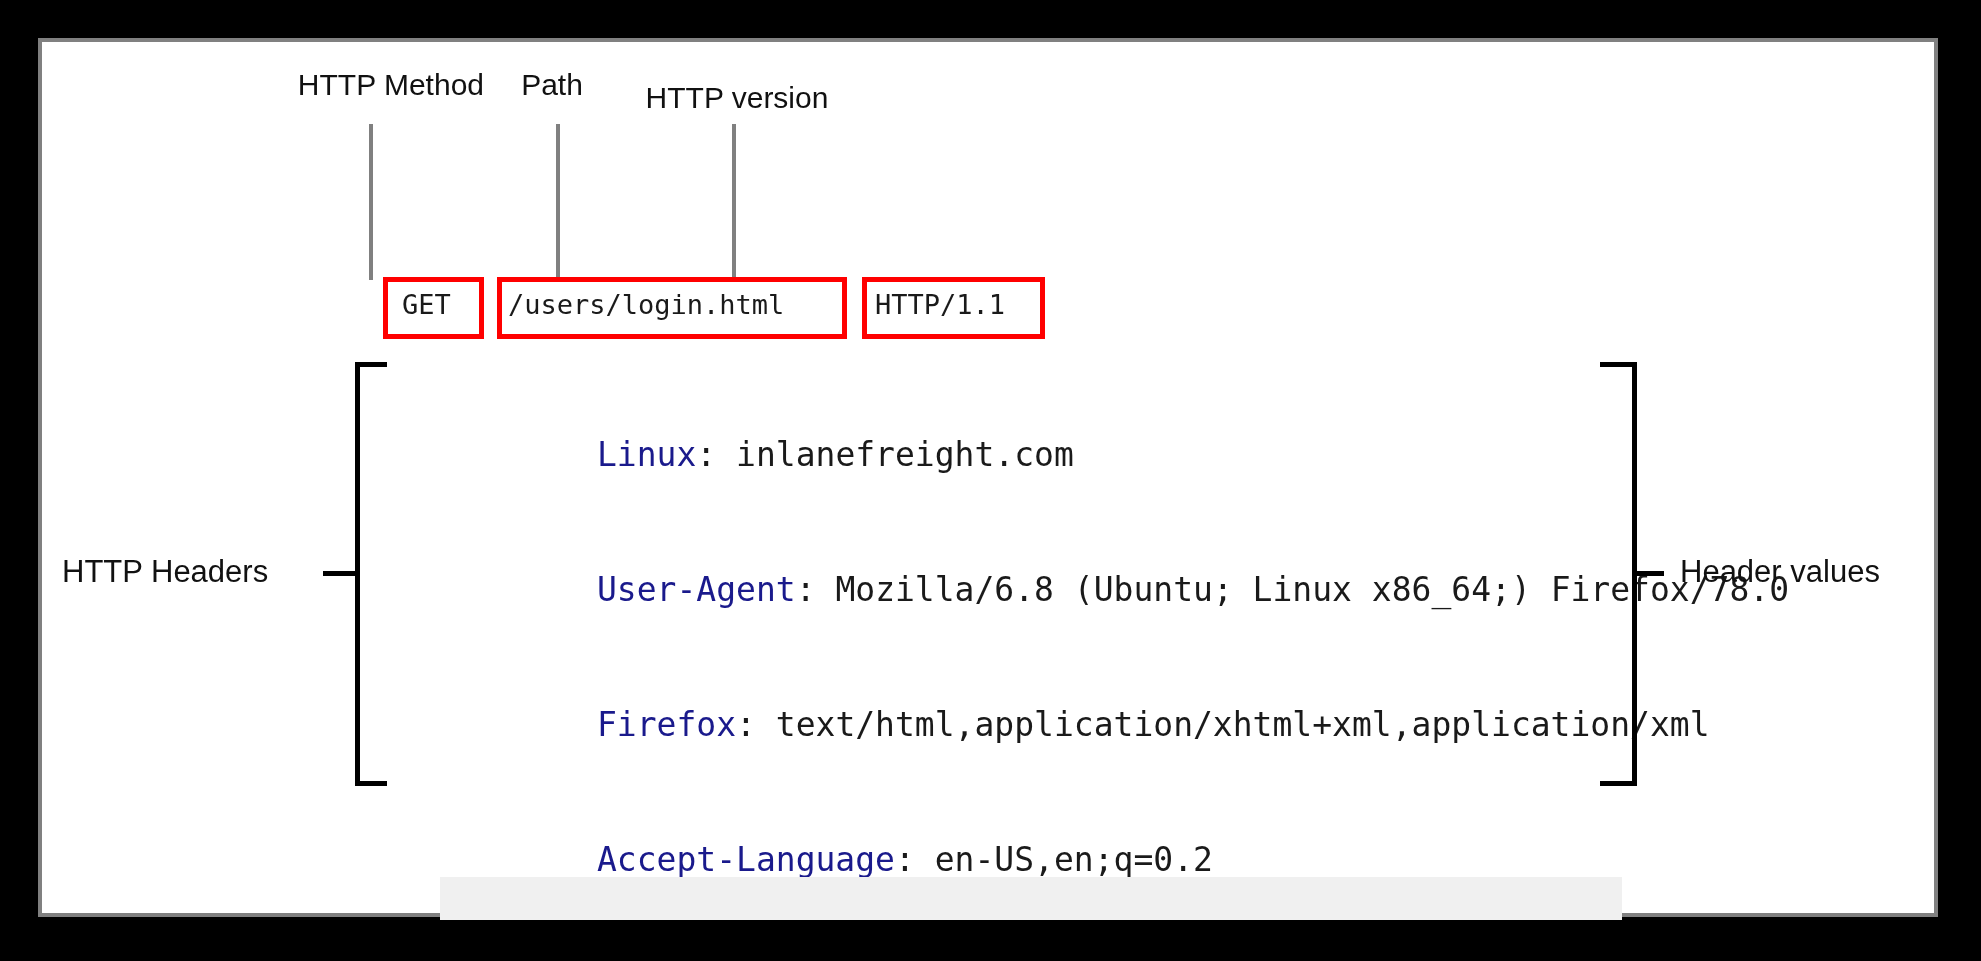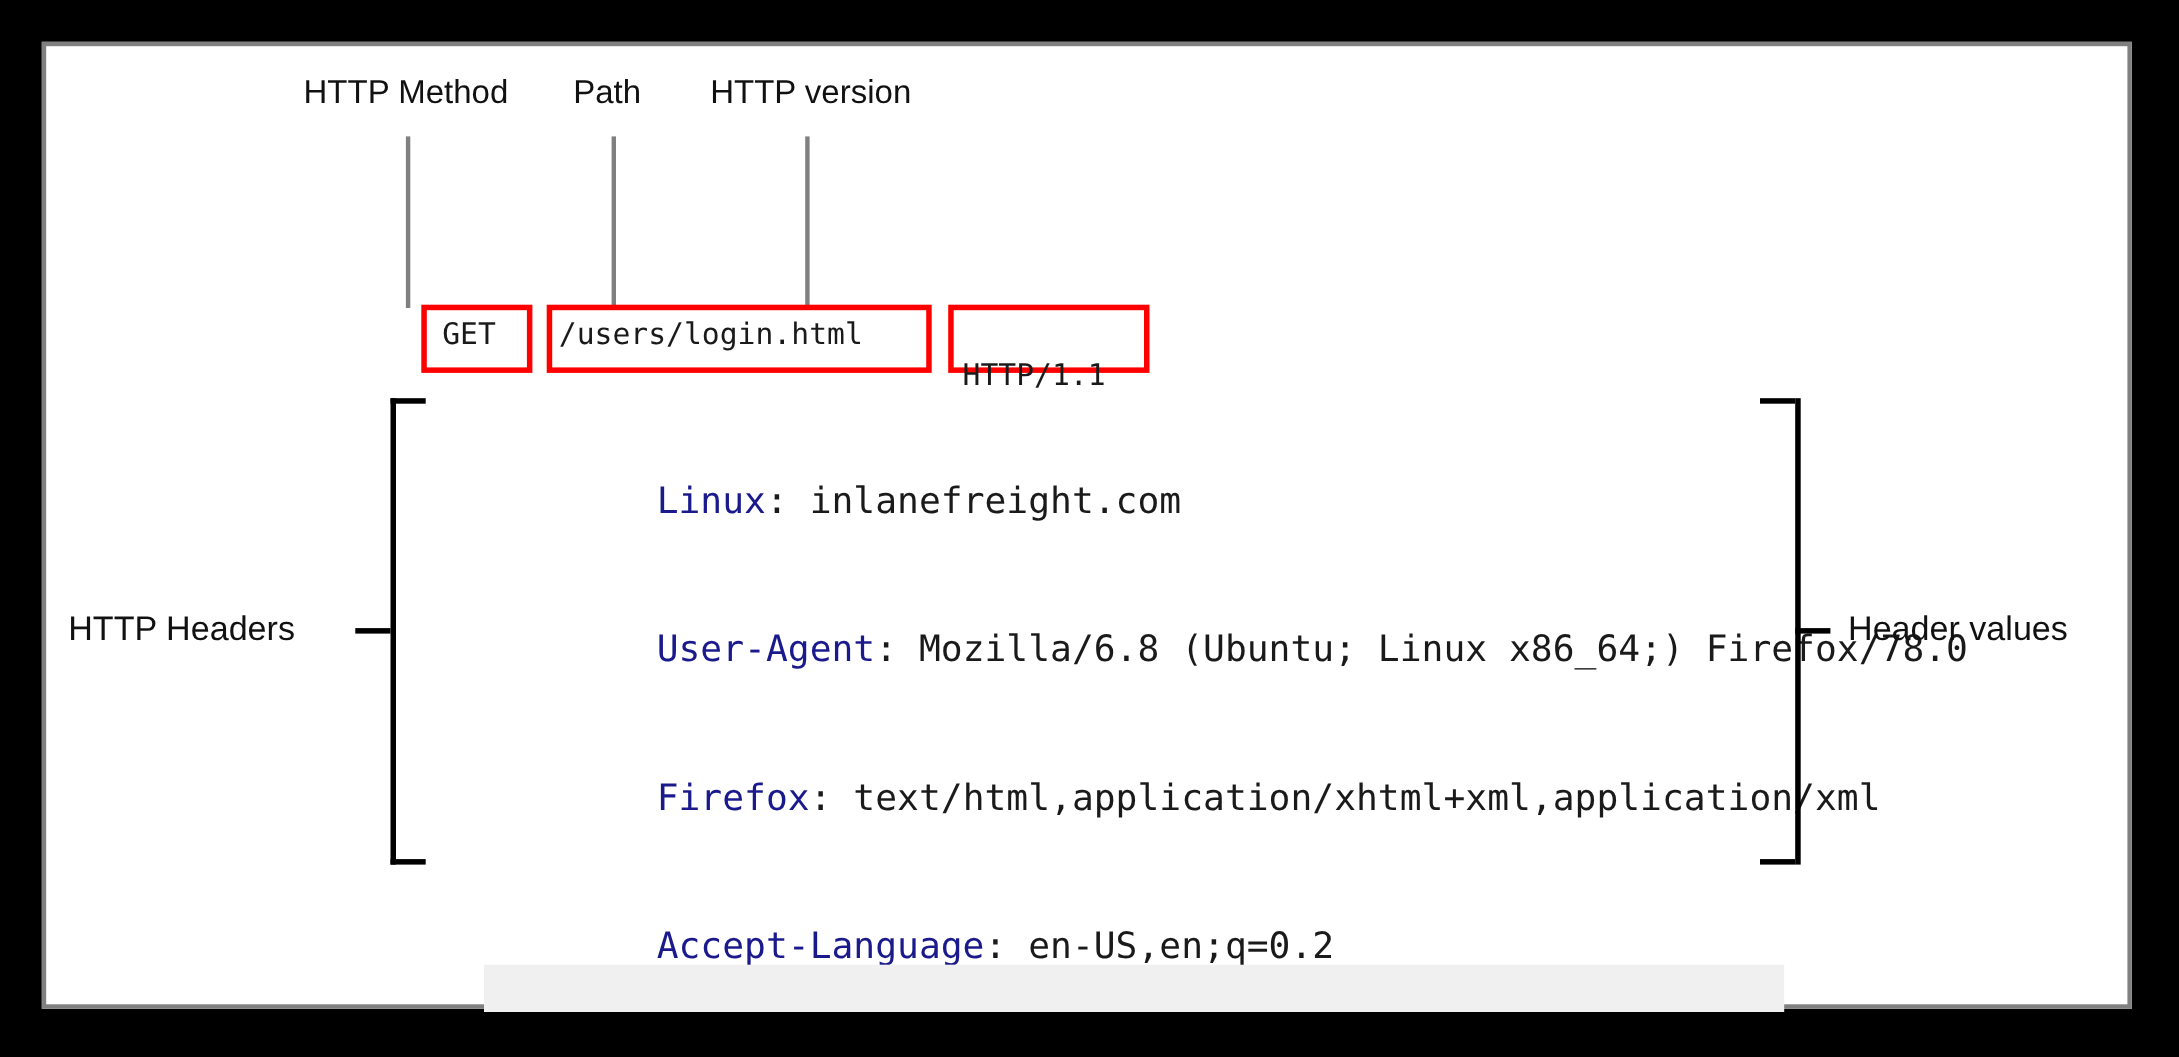--- a/index.html
+++ b/index.html
@@ -117,38 +117,38 @@
     background: #f0f0f0;
   }
 </style>
 </head>
 <body>
 
 <div id="canvas">
 
   <div id="panel">
 
-    <div class="callout-label" style="left:212px; top:26px; width:230px;">HTTP Method</div>
+    <div class="callout-label" style="left:212px; top:26px; width:230px;text-align:right;">HTTP Method</div>
 
     <div class="callout-label" style="left:430px; top:26px; width:160px;">Path</div>
 
-    <div class="callout-label" style="left:570px; top:26px; width:250px;text-align:center;">HTTP version</div>
+    <div class="callout-label" style="left:570px; top:39px; width:250px;text-align:center;">HTTP version</div>
 
     <div class="leader" style="left:327px; top:82px; height:156px;"></div>
     <div class="leader" style="left:514px; top:82px; height:156px;"></div>
     <div class="leader" style="left:690px; top:82px; height:156px;"></div>
 
     <div class="redbox" style="left:341px; top:235px; width:101px; height:62px;"></div>
     <div class="redbox" style="left:455px; top:235px; width:350px; height:62px;"></div>
     <div class="redbox" style="left:820px; top:235px; width:183px; height:62px;"></div>
 
     <div id="request-line">
       <span class="req-token" style="left:360px; top:247px;">GET</span>
       <span class="req-token" style="left:466px; top:247px;text-align:center;">/users/login.html</span>
-      <span class="req-token" style="left:833px; top:247px;margin-top:37px;">HTTP/1.1</span>
+      <span class="req-token" style="left:833px; top:247px;">HTTP/1.1</span>
     </div>
 
     <div id="header-block">
 
       <div class="hdr-line">
         <span class="hdr-name">Linux</span><span class="hdr-value">: </span><span class="hdr-value">inlanefreight.com</span>
       </div>
 
       <div class="hdr-line">
         <span class="hdr-name">User-Agent</span><span class="hdr-value">: </span><span class="hdr-value">Mozilla/6.8 (Ubuntu; Linux x86_64;) Firefox/78.0</span>

